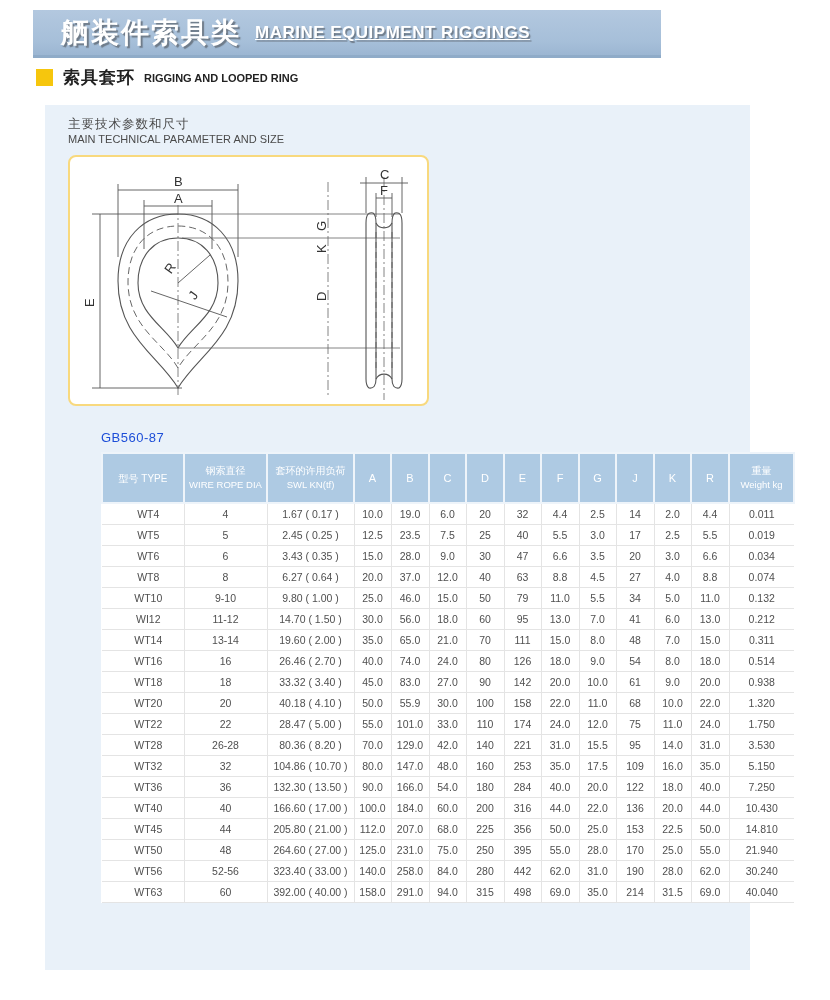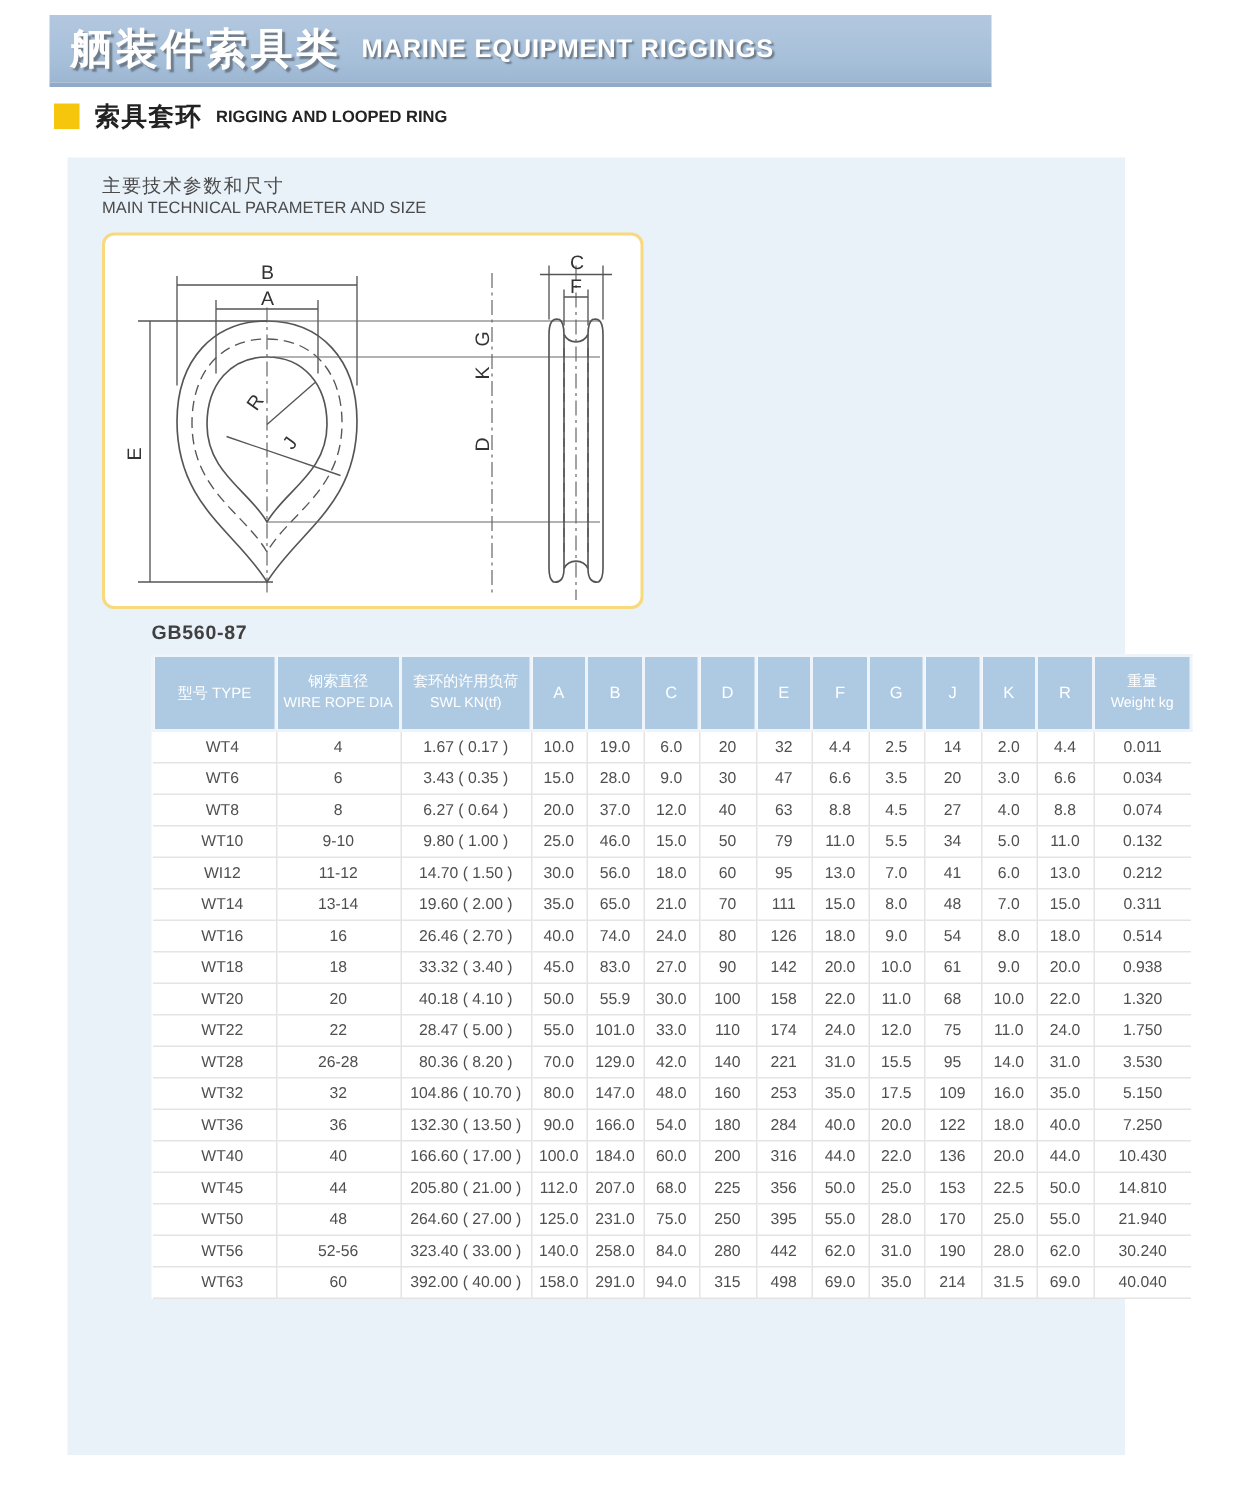--- a/index.html
+++ b/index.html
@@ -7,30 +7,30 @@
   body {
     width:830px; height:1000px;
     font-family:"Liberation Sans", sans-serif;
     color:#333; position:relative; overflow:hidden;
   }
   
   .banner {
     position:absolute; left:33px; top:10px; width:628px; height:48px;
     background:linear-gradient(180deg,#b3c8df 0%,#a6bfd9 70%,#9cb6d2 100%);
     border-bottom:3px solid #8fabc8;
-    display:flex; align-items:center; padding-left:14px;
+    display:flex; align-items:center; padding-left:28px;
     white-space:nowrap;
   }
   .banner-zh {
     font-size:28px; font-weight:bold; color:#fff; letter-spacing:2px;
     text-shadow:2px 2px 1px rgba(100,110,122,0.85);
   }
   .banner-en {
     font-size:17px; font-weight:bold; color:#fff; margin-left:14px;
-    letter-spacing:0.5px; text-shadow:1.5px 1.5px 1px rgba(100,110,122,0.85);
+    letter-spacing:0.5px; text-shadow:1.5px 1.5px 1px rgba(100,110,122,0.85);text-decoration:underline;
   }
   
   .section-head {
     position:absolute; left:36px; top:66px;
     display:flex; align-items:center;
   }
   .bullet {
     width:17px; height:17px; background:#f6c60d; margin-right:10px;
     flex:0 0 auto;
   }
@@ -44,21 +44,21 @@
   .param-zh { font-size:12.5px; color:#4a4a4a; line-height:16px; letter-spacing:1px; }
   .param-en { font-size:11px; color:#4a4a4a; line-height:15px; }
   
   .diagram-box {
     margin-top:8px; width:361px; height:251px; background:#fff;
     border:2px solid #f8d97e; border-radius:8px;
   }
   .diagram-box svg { display:block; }
   .dim-label { font-size:13px; fill:#333; font-family:"Liberation Sans",sans-serif; }
   
-  .standard { margin:8px 0 7px 33px; font-size:13px; color:#404040; letter-spacing:0.5px;font-weight:bold; }
+  .standard { margin:24px 0 7px 33px; font-size:13px; color:#1d4ed8; letter-spacing:0.5px; }
   
   table.spec {
     margin-left:33px; width:690px; border-collapse:collapse; table-layout:fixed;
     background:#fff;
   }
   table.spec thead th {
     background:#aecae3; color:#fff; font-weight:normal;
     font-size:10px; line-height:1.5; height:50px;
     border:2px solid #eef4fa; vertical-align:middle; text-align:center;
     padding:0 1px; overflow:hidden;
@@ -226,20 +226,36 @@
           <td>20</td>
           <td>32</td>
           <td>4.4</td>
           <td>2.5</td>
           <td>14</td>
           <td>2.0</td>
           <td>4.4</td>
           <td>0.011</td>
         </tr>
 
+        <tr>
+          <td>WT5</td>
+          <td>5</td>
+          <td>2.45 ( 0.25 )</td>
+          <td>12.5</td>
+          <td>23.5</td>
+          <td>7.5</td>
+          <td>25</td>
+          <td>40</td>
+          <td>5.5</td>
+          <td>3.0</td>
+          <td>17</td>
+          <td>2.5</td>
+          <td>5.5</td>
+          <td>0.019</td>
+        </tr>
 
         <tr>
           <td>WT6</td>
           <td>6</td>
           <td>3.43 ( 0.35 )</td>
           <td>15.0</td>
           <td>28.0</td>
           <td>9.0</td>
           <td>30</td>
           <td>47</td>

